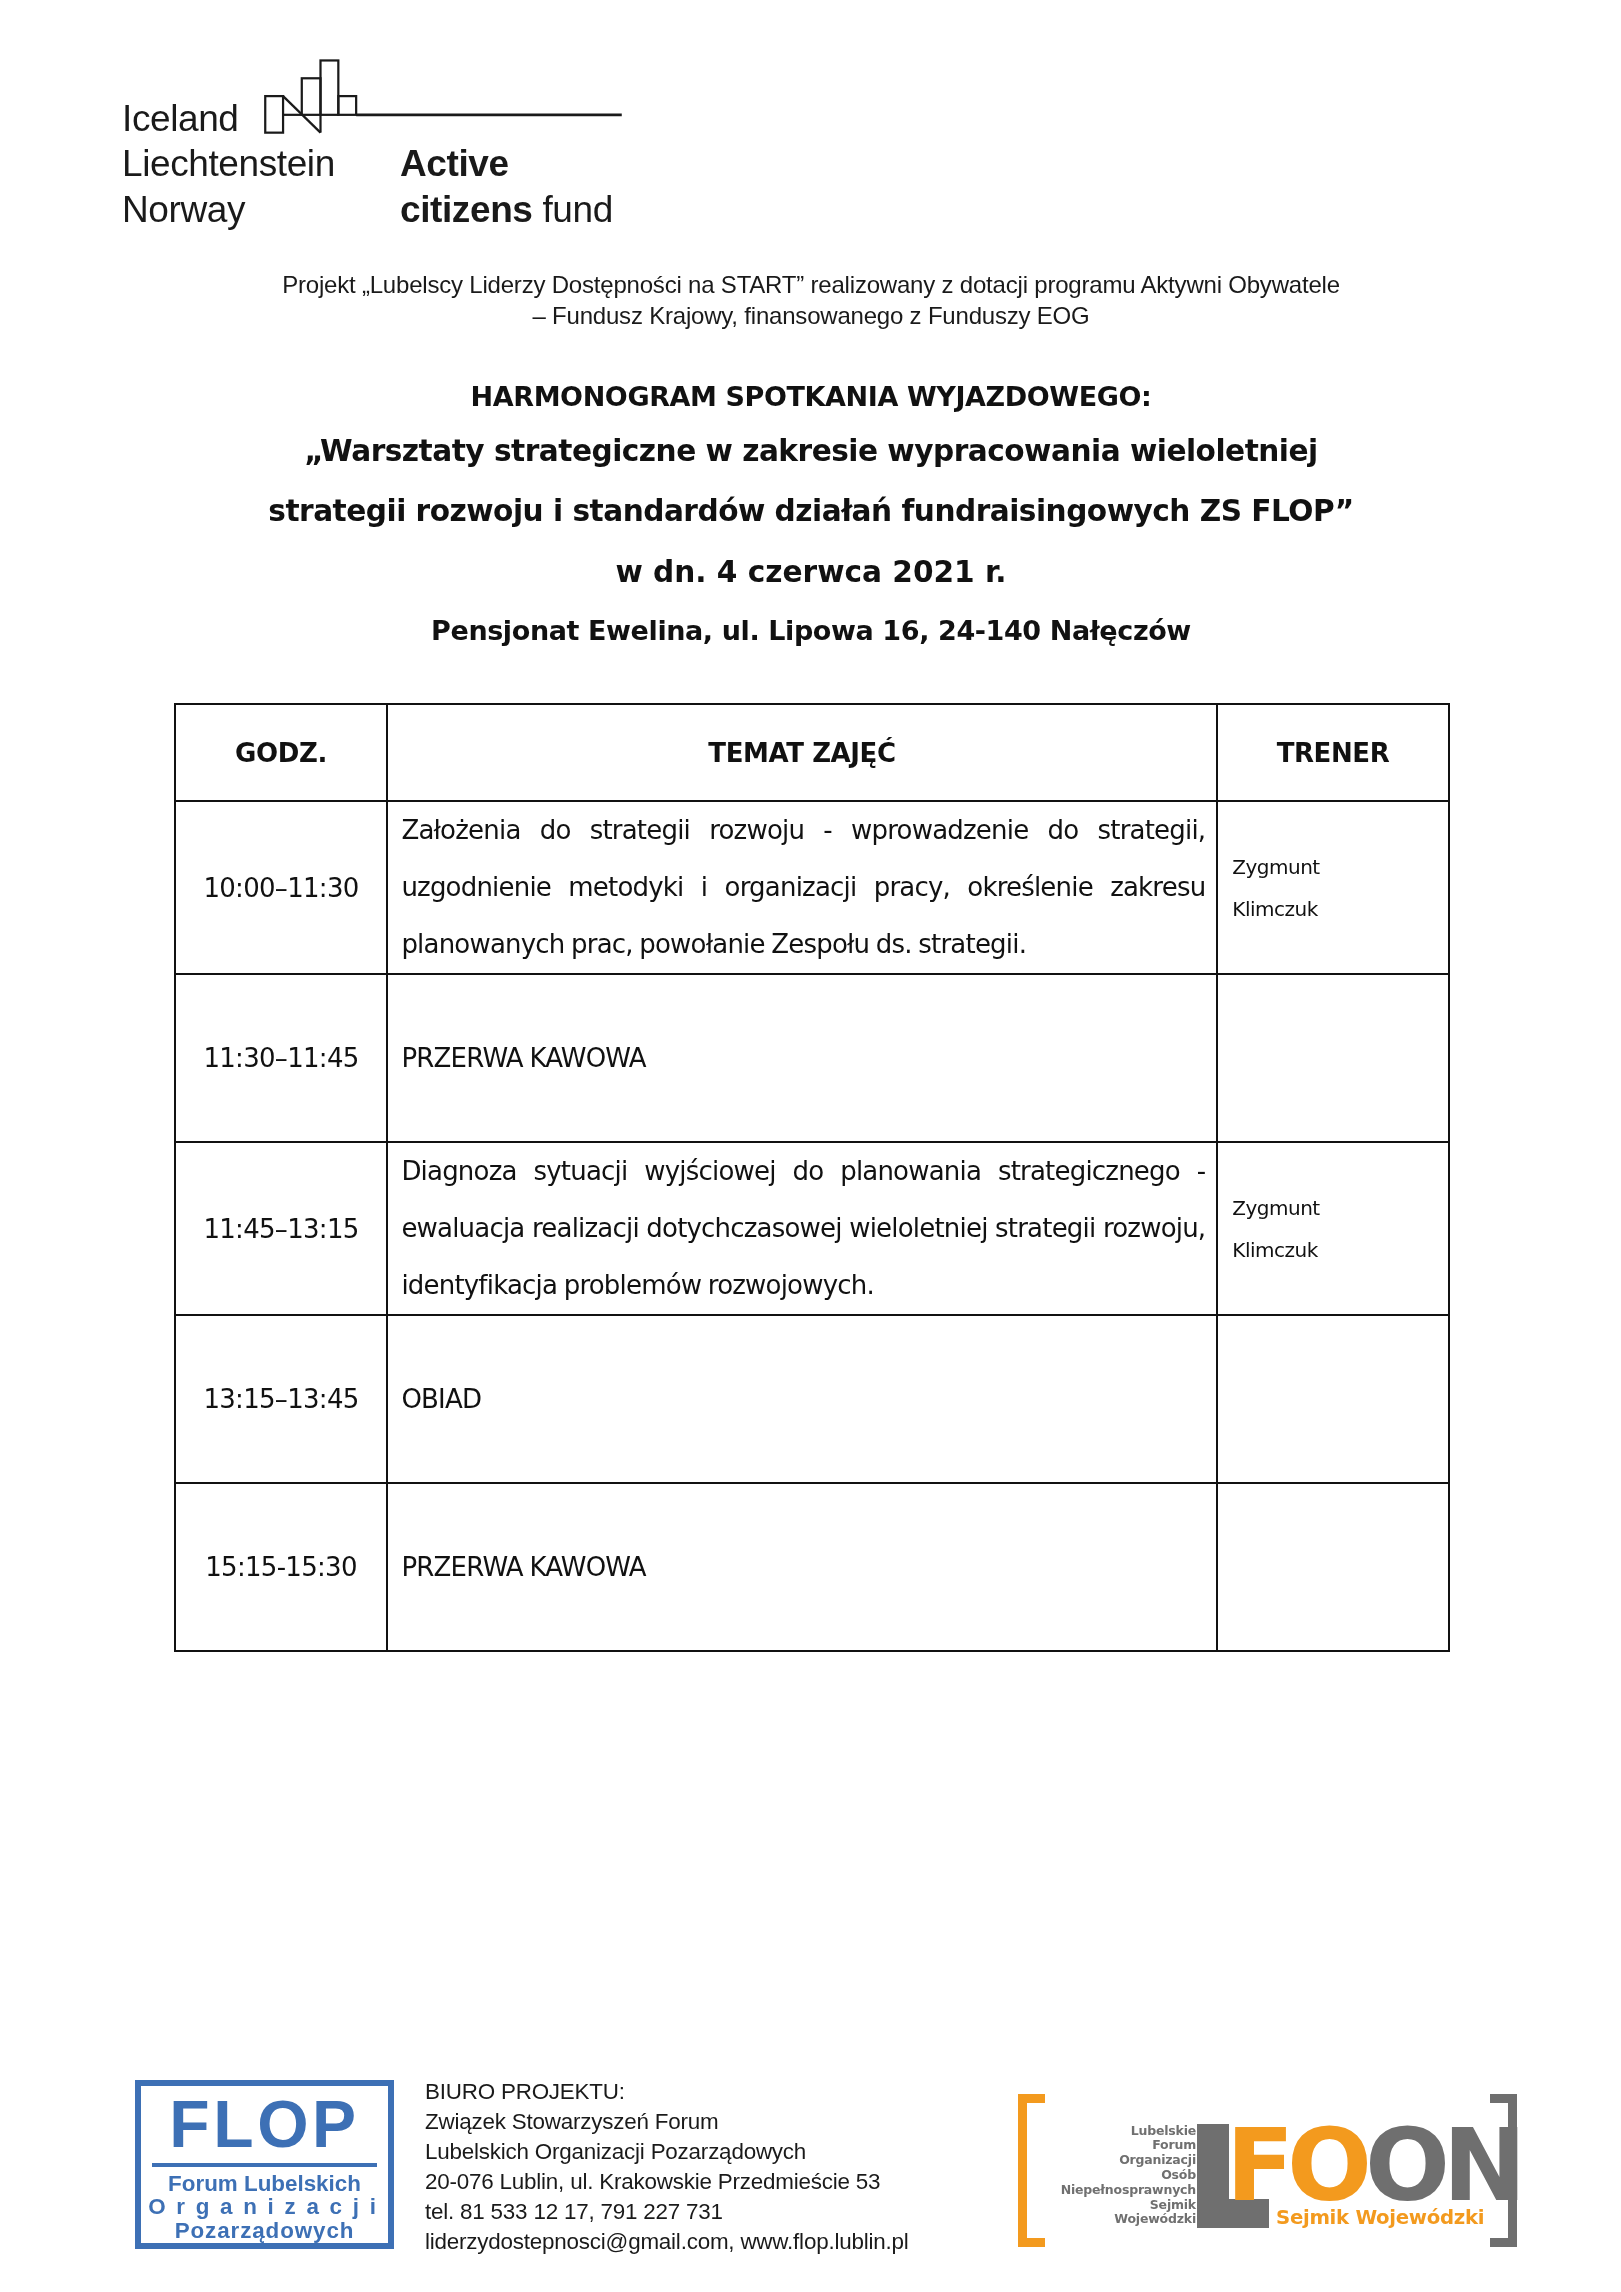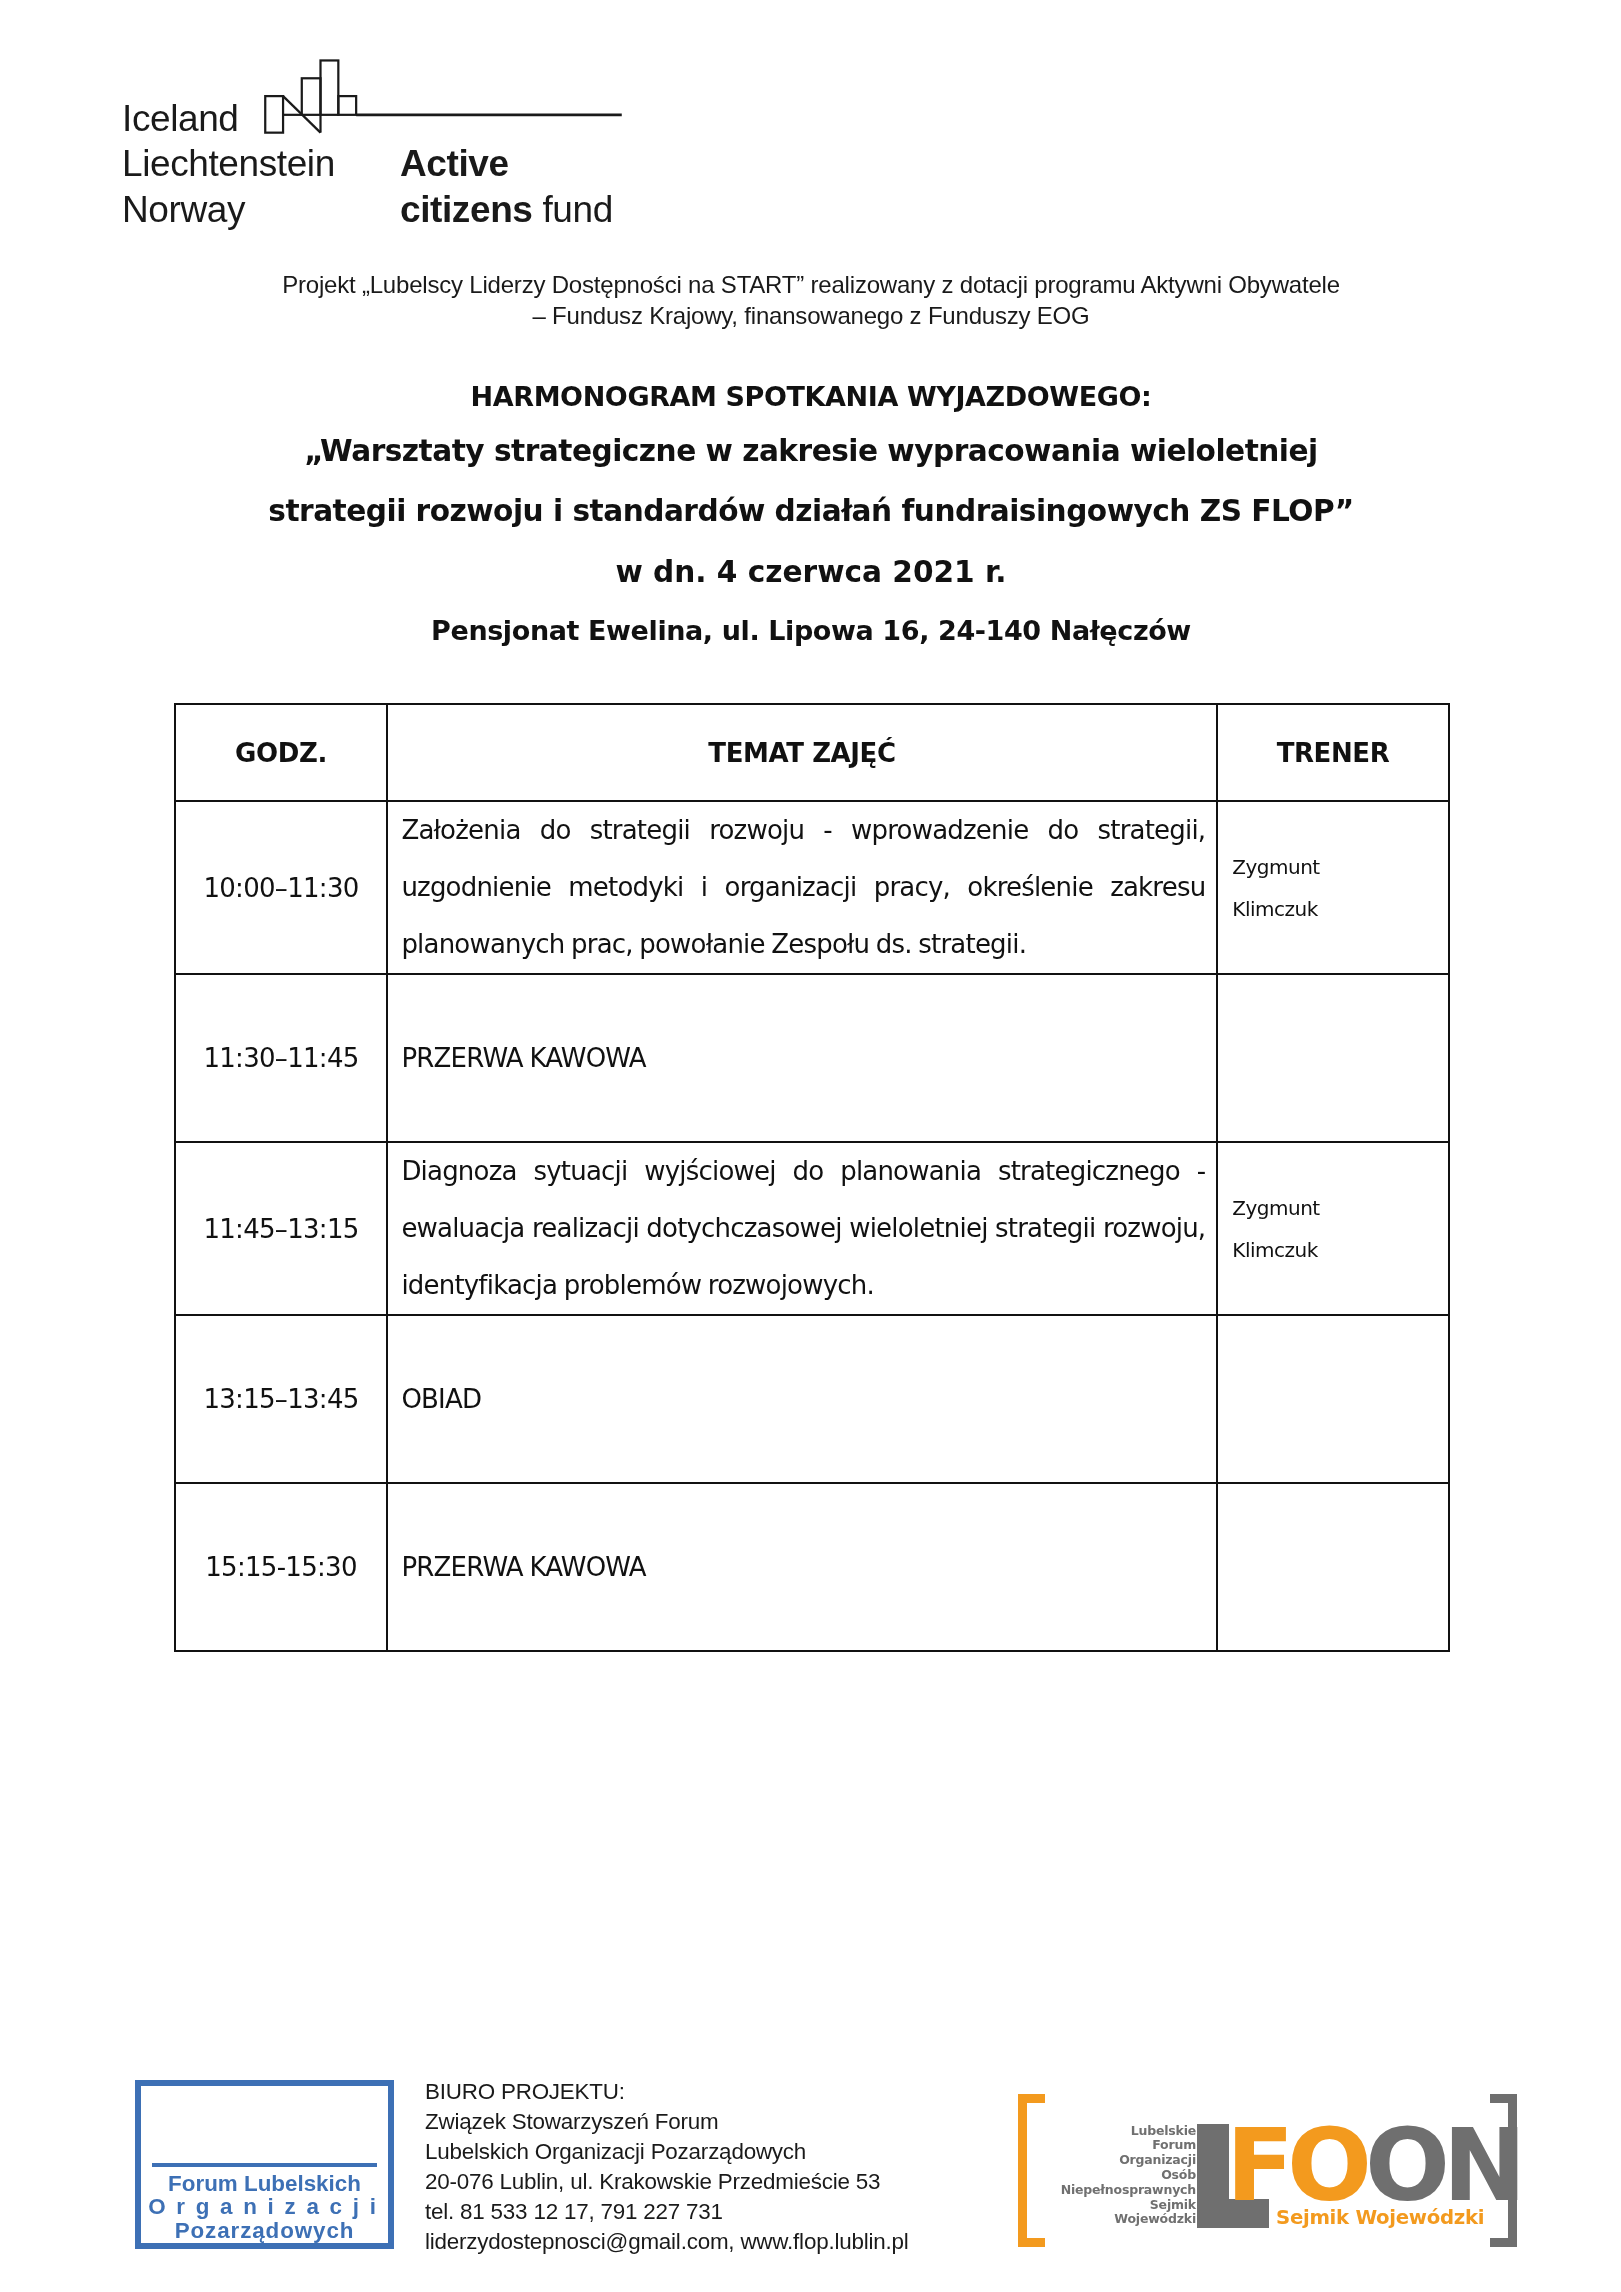--- a/index.html
+++ b/index.html
@@ -143,20 +143,21 @@
       <td class="topic-cell">PRZERWA KAWOWA</td>
       <td class="trainer-cell">
           <span></span>
           <span></span>
         </td>
     </tr>
   </tbody>
 </table>
 
 <div class="flop-logo">
+  <div class="flop-big">FLOP</div>
   <div class="flop-rule"></div>
   <div class="flop-sub flop-s1">Forum Lubelskich</div>
   <div class="flop-sub flop-s2">Organizacji</div>
   <div class="flop-sub flop-s3">Pozarządowych</div>
 </div>
 
 <div class="office">
   <div>BIURO PROJEKTU:</div>
   <div>Związek Stowarzyszeń Forum</div>
   <div>Lubelskich Organizacji Pozarządowych</div>

